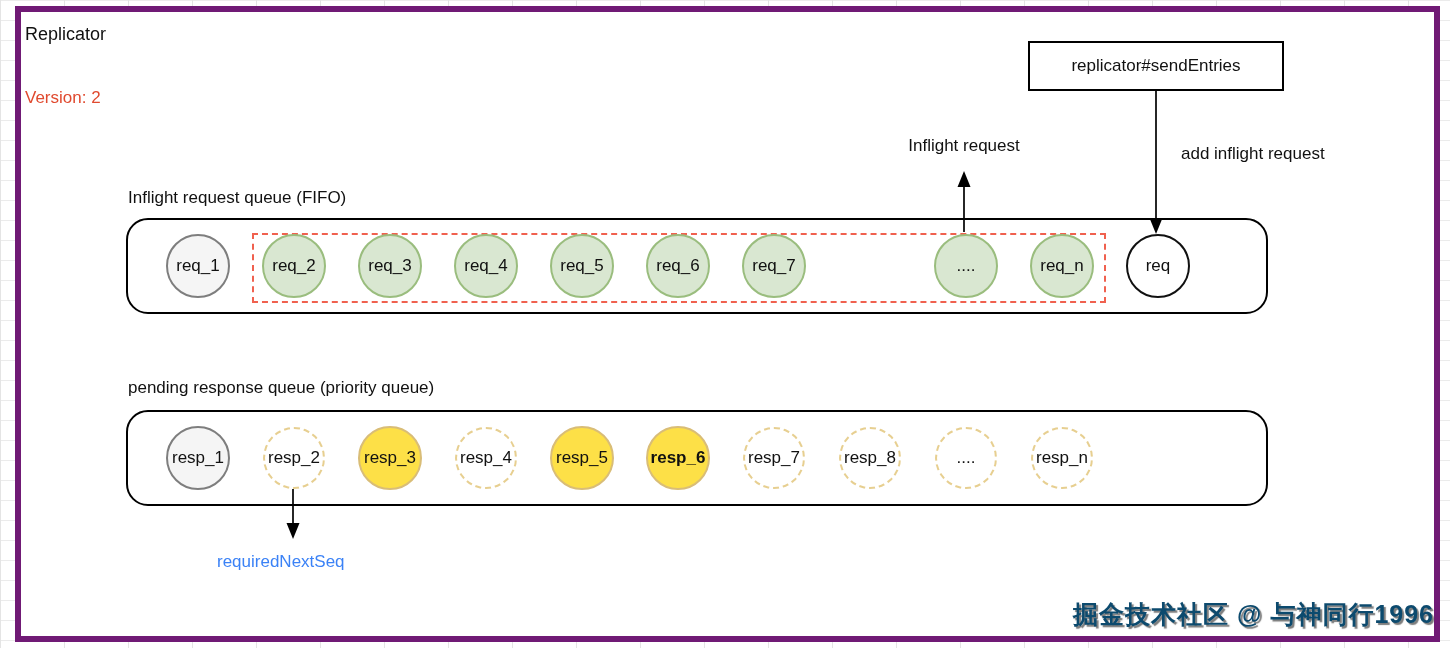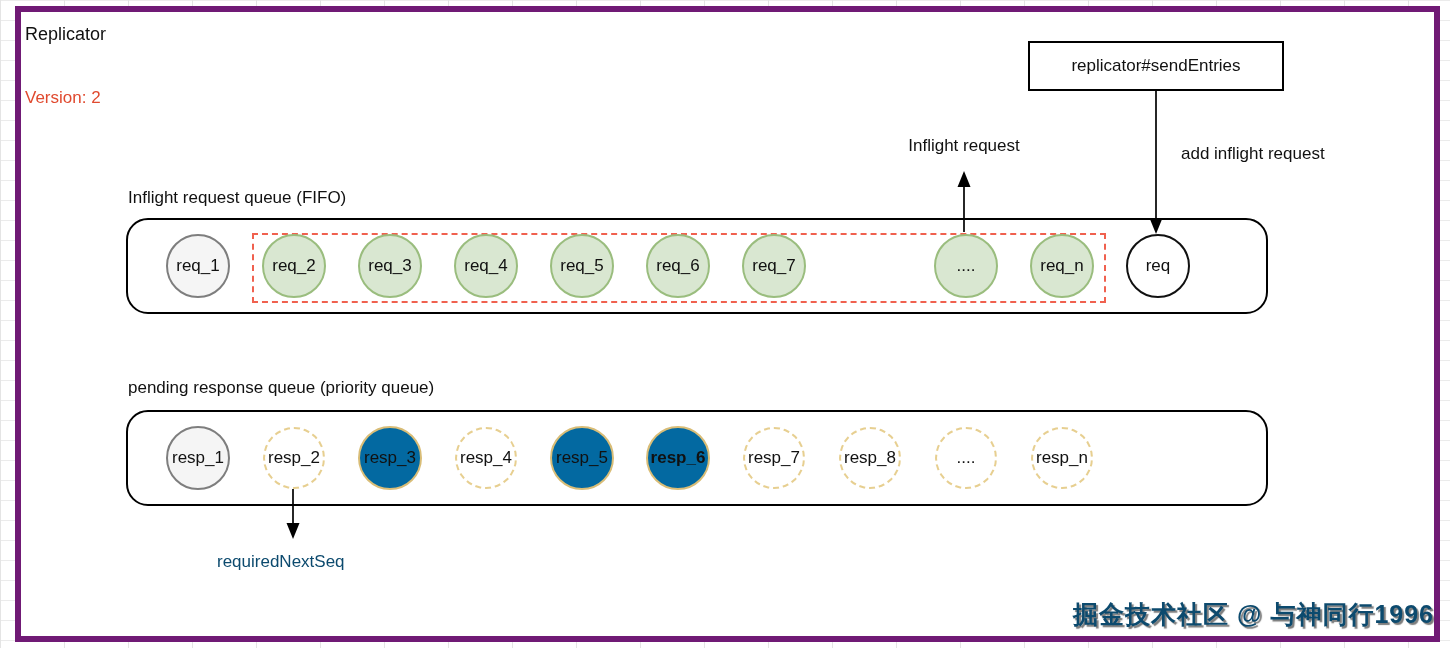--- a/index.html
+++ b/index.html
@@ -48,23 +48,23 @@
   .circle {
     position: absolute;
     top: 50%; transform: translate(-50%, -50%);
     width: 64px; height: 64px; border-radius: 50%;
     display: flex; align-items: center; justify-content: center;
     font-size: 17px; white-space: nowrap;
   }
   .circle.gray   { background: #f5f5f5; border: 2px solid #7e7e7e; }
   .circle.green  { background: #d9e7d1; border: 2px solid #9abd7e; }
   .circle.plain  { background: #ffffff; border: 2px solid #111; }
-  .circle.yellow { background: #0369a1; border: 2px solid #d9bd77; }
+  .circle.yellow { background: #fde047; border: 2px solid #d9bd77; }
   .circle.yellow-dashed { background: #ffffff; border: 2px dashed #e7cf90; width: 62px; height: 62px; }
-  .required-label { left: 196px; top: 540px; font-size: 17px; color: #0c4a6e; }
+  .required-label { left: 196px; top: 540px; font-size: 17px; color: #3b82f6; }
   .arrows { left: 0; top: 0; width: 1425px; height: 636px; pointer-events: none; }
   .watermark {
     position: absolute;
     right: 16px; top: 598px;
     font-size: 25px; font-weight: bold; letter-spacing: 1px;
     color: #0c4a6e;
     text-shadow: 2px 2px 1px rgba(80,80,80,0.75);
   }
 </style>
 </head>

